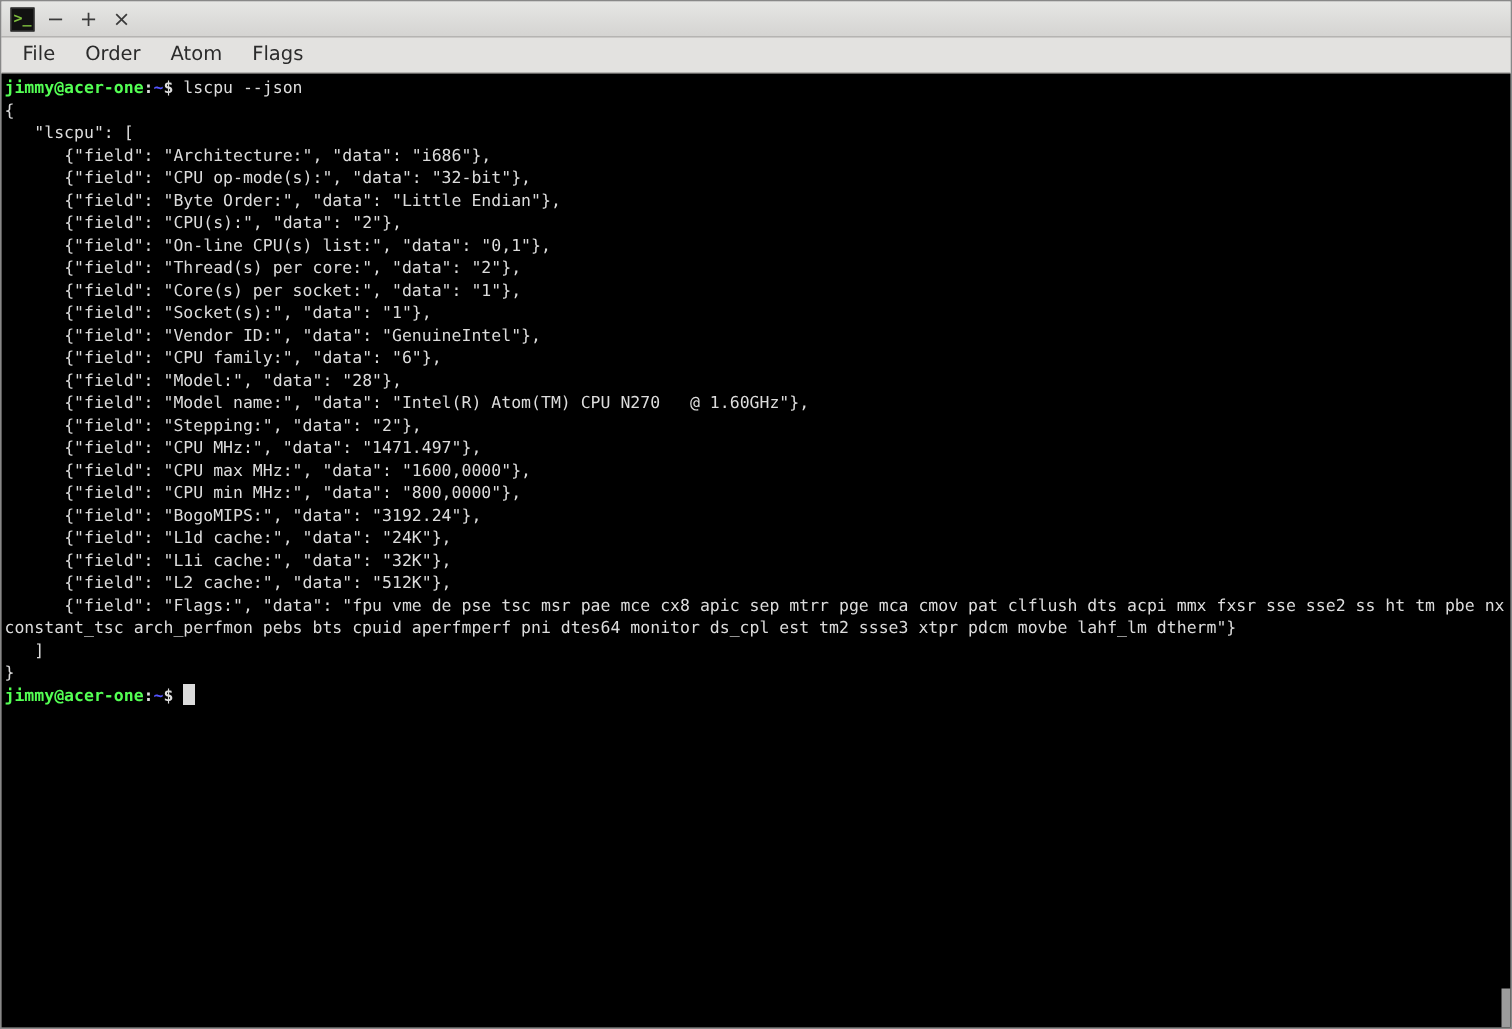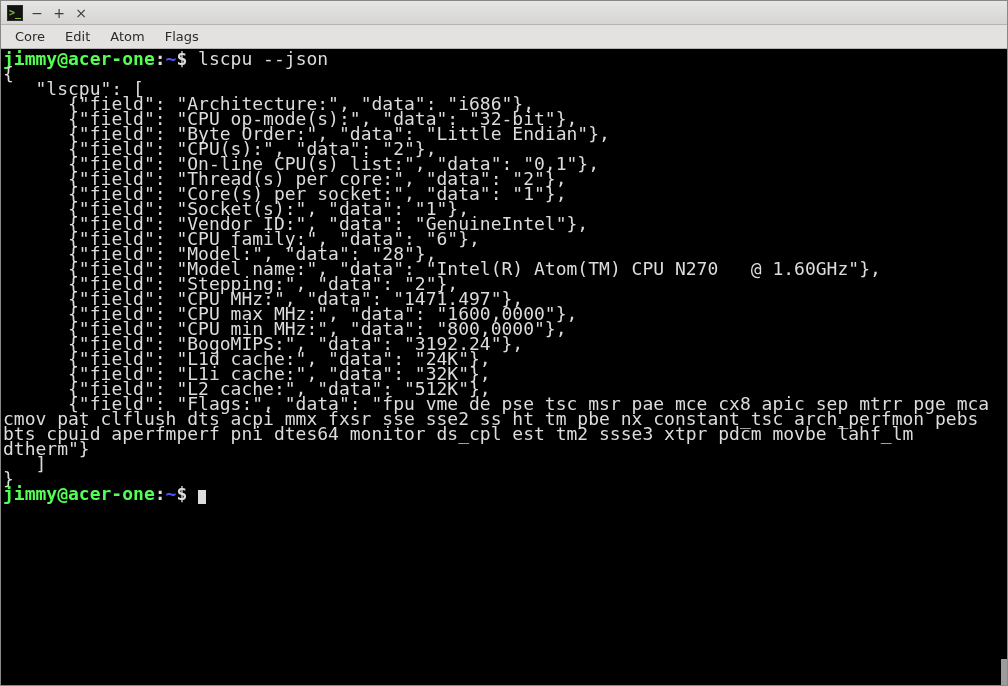--- a/index.html
+++ b/index.html
@@ -81,21 +81,21 @@
   }
   .menu-item {
     padding: 2px 8px;
     cursor: pointer;
   }
   .terminal {
     flex: 1;
     background: #000;
     color: #dcdcdc;
     font-family: "DejaVu Sans Mono", "Liberation Mono", monospace;
-    font-size: 18px;
+    font-size: 11px;
     line-height: 15px;
     padding: 2px 2px;
     white-space: pre-wrap;
     overflow: hidden;
     position:relative;
   }
   .prompt-user { color: #54ff54; font-weight: bold; }
   .prompt-colon { color: #dcdcdc; font-weight:bold;}
   .prompt-path { color: #5454ff; font-weight: bold; }
   .prompt-dollar { color: #dcdcdc; font-weight:bold;}
@@ -126,21 +126,21 @@
         <span>&gt;_</span>
       </div>
     <div class="window-controls">
       <div class="win-btn">−</div>
       <div class="win-btn">+</div>
       <div class="win-btn">×</div>
     </div>
   </div>
 
   <div class="menubar">
-    <div class="menu-item">Core</div>
-    <div class="menu-item">Edit</div>
+    <div class="menu-item">File</div>
+    <div class="menu-item">Order</div>
     <div class="menu-item">Atom</div>
     <div class="menu-item">Flags</div>
   </div>
 
   <div class="terminal" id="terminal"><div><span class="prompt-user">jimmy@acer-one</span><span class="prompt-colon">:</span><span class="prompt-path">~</span><span class="prompt-dollar">$</span> <span class="cmd">lscpu --json</span></div><div>{</div><div>   "lscpu": [</div><div>      {"field": "Architecture:", "data": "i686"},</div><div>      {"field": "CPU op-mode(s):", "data": "32-bit"},</div><div>      {"field": "Byte Order:", "data": "Little Endian"},</div><div>      {"field": "CPU(s):", "data": "2"},</div><div>      {"field": "On-line CPU(s) list:", "data": "0,1"},</div><div>      {"field": "Thread(s) per core:", "data": "2"},</div><div>      {"field": "Core(s) per socket:", "data": "1"},</div><div>      {"field": "Socket(s):", "data": "1"},</div><div>      {"field": "Vendor ID:", "data": "GenuineIntel"},</div><div>      {"field": "CPU family:", "data": "6"},</div><div>      {"field": "Model:", "data": "28"},</div><div>      {"field": "Model name:", "data": "Intel(R) Atom(TM) CPU N270   @ 1.60GHz"},</div><div>      {"field": "Stepping:", "data": "2"},</div><div>      {"field": "CPU MHz:", "data": "1471.497"},</div><div>      {"field": "CPU max MHz:", "data": "1600,0000"},</div><div>      {"field": "CPU min MHz:", "data": "800,0000"},</div><div>      {"field": "BogoMIPS:", "data": "3192.24"},</div><div>      {"field": "L1d cache:", "data": "24K"},</div><div>      {"field": "L1i cache:", "data": "32K"},</div><div>      {"field": "L2 cache:", "data": "512K"},</div><div>      {"field": "Flags:", "data": "fpu vme de pse tsc msr pae mce cx8 apic sep mtrr pge mca cmov pat clflush dts acpi mmx fxsr sse sse2 ss ht tm pbe nx constant_tsc arch_perfmon pebs bts cpuid aperfmperf pni dtes64 monitor ds_cpl est tm2 ssse3 xtpr pdcm movbe lahf_lm dtherm"}</div><div>   ]</div><div>}</div><div><span class="prompt-user">jimmy@acer-one</span><span class="prompt-colon">:</span><span class="prompt-path">~</span><span class="prompt-dollar">$</span> <span class="cursor"></span></div><div class="scrollbar"></div></div>
 
 </div>
 
 </body></html>

